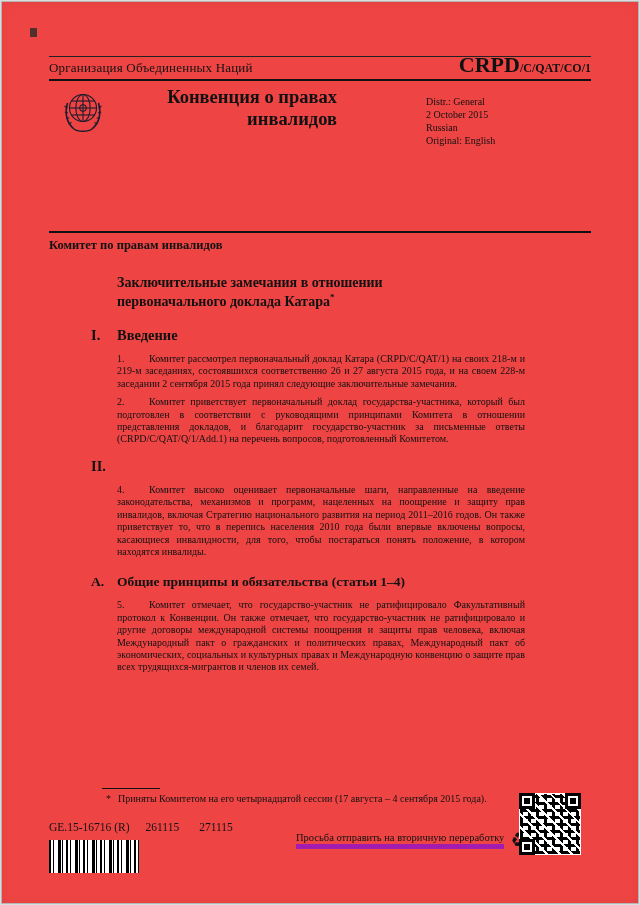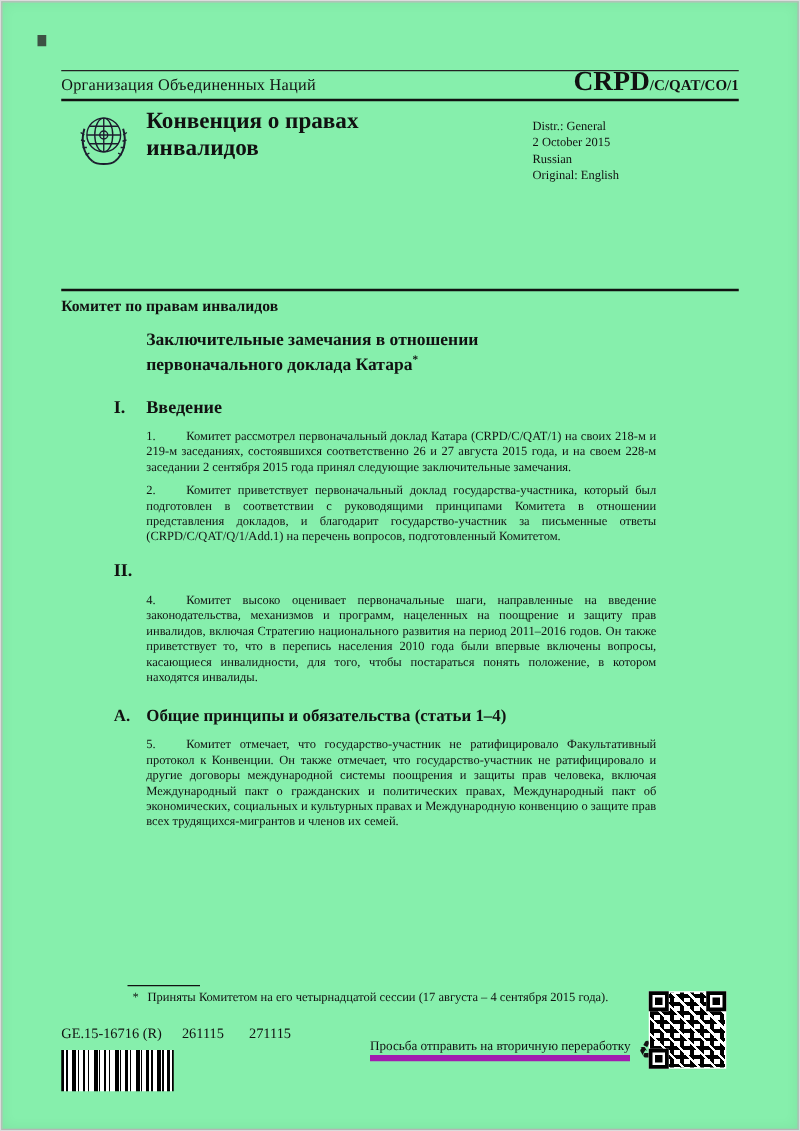--- a/index.html
+++ b/index.html
@@ -1,43 +1,43 @@
 <!DOCTYPE html>
 <html><head>
 <meta charset="utf-8">
 <style>
   * { margin:0; padding:0; box-sizing:border-box; }
   html,body { width:640px; }
   body { background:#dcdcdc; font-family:"Liberation Serif", serif; color:#111; }
   .page {
     position:relative; width:638px; height:903px; margin:1px auto;
-    background:#86efac; border:1px solid #b5b5b5;
+    background:#ef4444; border:1px solid #b5b5b5;
     box-shadow: inset 0 0 10px rgba(0,0,0,.06);
     overflow:hidden;
   }
   .scan-mark { position:absolute; left:28px; top:26px; width:7px; height:9px; background:#2a2a2a; opacity:.8; }
 
   
   .rule-top { position:absolute; left:47px; right:47px; top:54px; border-top:1px solid #222; }
   .org-name { position:absolute; left:47px; top:58px; font-size:13px; letter-spacing:.2px; }
   .doc-symbol { position:absolute; right:47px; top:50px; white-space:nowrap; }
   .sym-big { font-size:22px; font-weight:bold; font-family:"Liberation Serif", serif; }
   .sym-small { font-size:12px; font-weight:bold; }
   .rule-mid { position:absolute; left:47px; right:47px; top:77px; border-top:2px solid #111; }
 
   .emblem { position:absolute; left:55px; top:84px; width:52px; height:52px; }
   .masthead { position:absolute; left:115px; top:85px; width:220px;
-              font-size:18.5px; font-weight:bold; line-height:1.18; }
+              font-size:18.5px; font-weight:bold; line-height:1.18;text-align:right; }
   .distr-block { position:absolute; left:424px; top:93px; font-size:10px; line-height:13px; }
 
   .rule-committee { position:absolute; left:47px; right:47px; top:229px; border-top:2px solid #111; }
   .committee { position:absolute; left:47px; top:236px; font-size:12.5px; font-weight:bold; }
 
   
-  .main { position:absolute; left:89px; top:256px; width:434px; }
+  .main { position:absolute; left:89px; top:266px; width:434px; }
   .doc-title { margin:6px 0 16px 26px; width:330px; font-size:14px; font-weight:bold; line-height:1.3; }
   .doc-title sup { font-size:9px; font-weight:bold; }
   .section-heading { display:flex; font-weight:bold; font-size:14.5px; margin:12px 0 9px 0; }
   .sub-heading { font-size:13.5px; margin-top:16px; }
   .sec-num { flex:none; width:26px; }
   .para { margin:0 0 6px 26px; font-size:10px; line-height:12.4px; text-align:justify; }
   .para-num { display:inline-block; min-width:32px; }
 
   
   .footnote-rule { position:absolute; left:100px; top:786px; width:58px; border-top:1px solid #111; }

